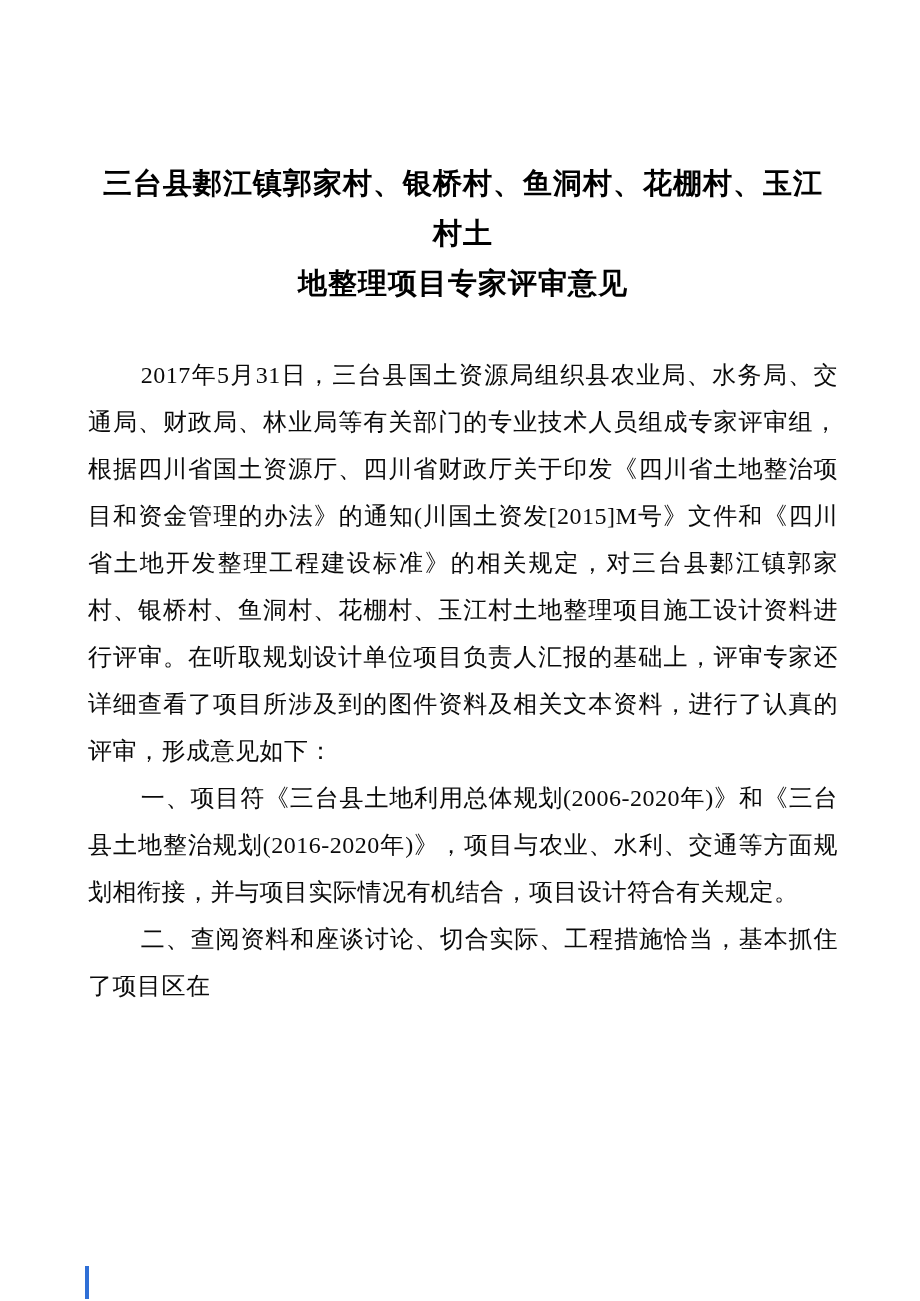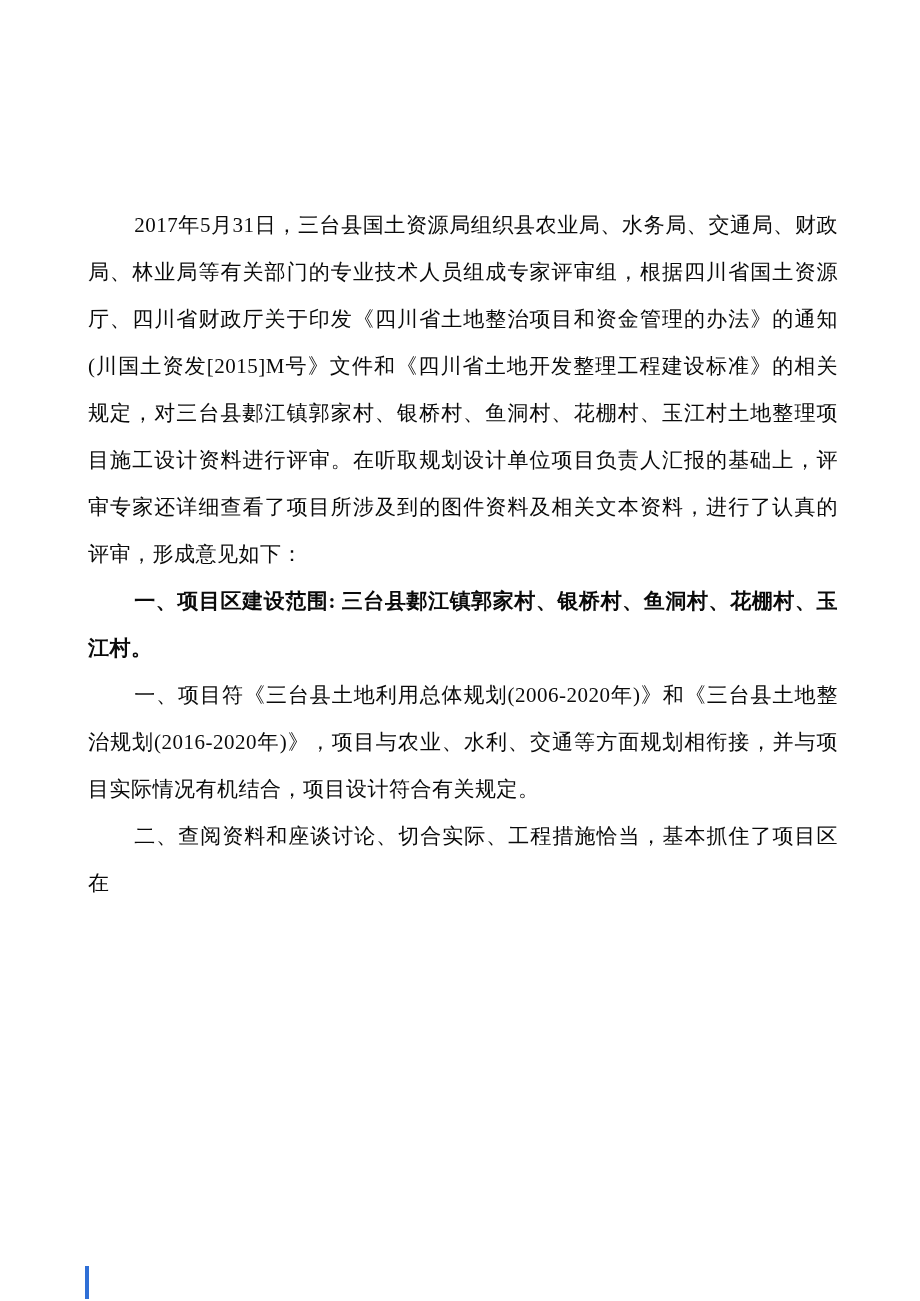--- a/index.html
+++ b/index.html
@@ -27,21 +27,21 @@
     line-height: 50px;
     text-align: center;
     letter-spacing: 1px;
     color: #000000;
   }
   .title .tl {
     display: block;
   }
   .body-text p {
     margin: 0;
-    font-size: 21px;
+    font-size: 24px;
     line-height: 47px;
     text-align: justify;
     text-justify: inter-ideograph;
     text-indent: 2.2em;
     letter-spacing: 0.5px;
     color: #0a0a0a;
   }
   .body-text p.bold {
     font-weight: bold;
   }
@@ -53,24 +53,25 @@
     height: 33px;
     background: #2f6fd6;
   }
 </style>
 </head>
 <body>
 
 <div class="page">
 
   <h1 class="title">
+    <span class="tl">三台县郪江镇郭家村、银桥村、鱼洞村、花棚村、玉江村土</span>
+    <span class="tl">地整理项目专家评审意见</span>
   </h1>
 
   <div class="body-text">
     <p>2017年5月31日，三台县国土资源局组织县农业局、水务局、交通局、财政局、林业局等有关部门的专业技术人员组成专家评审组，根据四川省国土资源厅、四川省财政厅关于印发《四川省土地整治项目和资金管理的办法》的通知(川国土资发[2015]M号》文件和《四川省土地开发整理工程建设标准》的相关规定，对三台县郪江镇郭家村、银桥村、鱼洞村、花棚村、玉江村土地整理项目施工设计资料进行评审。在听取规划设计单位项目负责人汇报的基础上，评审专家还详细查看了项目所涉及到的图件资料及相关文本资料，进行了认真的评审，形成意见如下：</p>
-    <p class="bold">一、项目区建设范围: 三台县郪江镇郭家村、银桥村、鱼洞村、花棚村、玉江村。</p>
     <p>一、项目符《三台县土地利用总体规划(2006-2020年)》和《三台县土地整治规划(2016-2020年)》，项目与农业、水利、交通等方面规划相衔接，并与项目实际情况有机结合，项目设计符合有关规定。</p>
     <p>二、查阅资料和座谈讨论、切合实际、工程措施恰当，基本抓住了项目区在</p>
   </div>
 
   <div class="edge-marker"></div>
 
 </div>
 
 </body></html>

